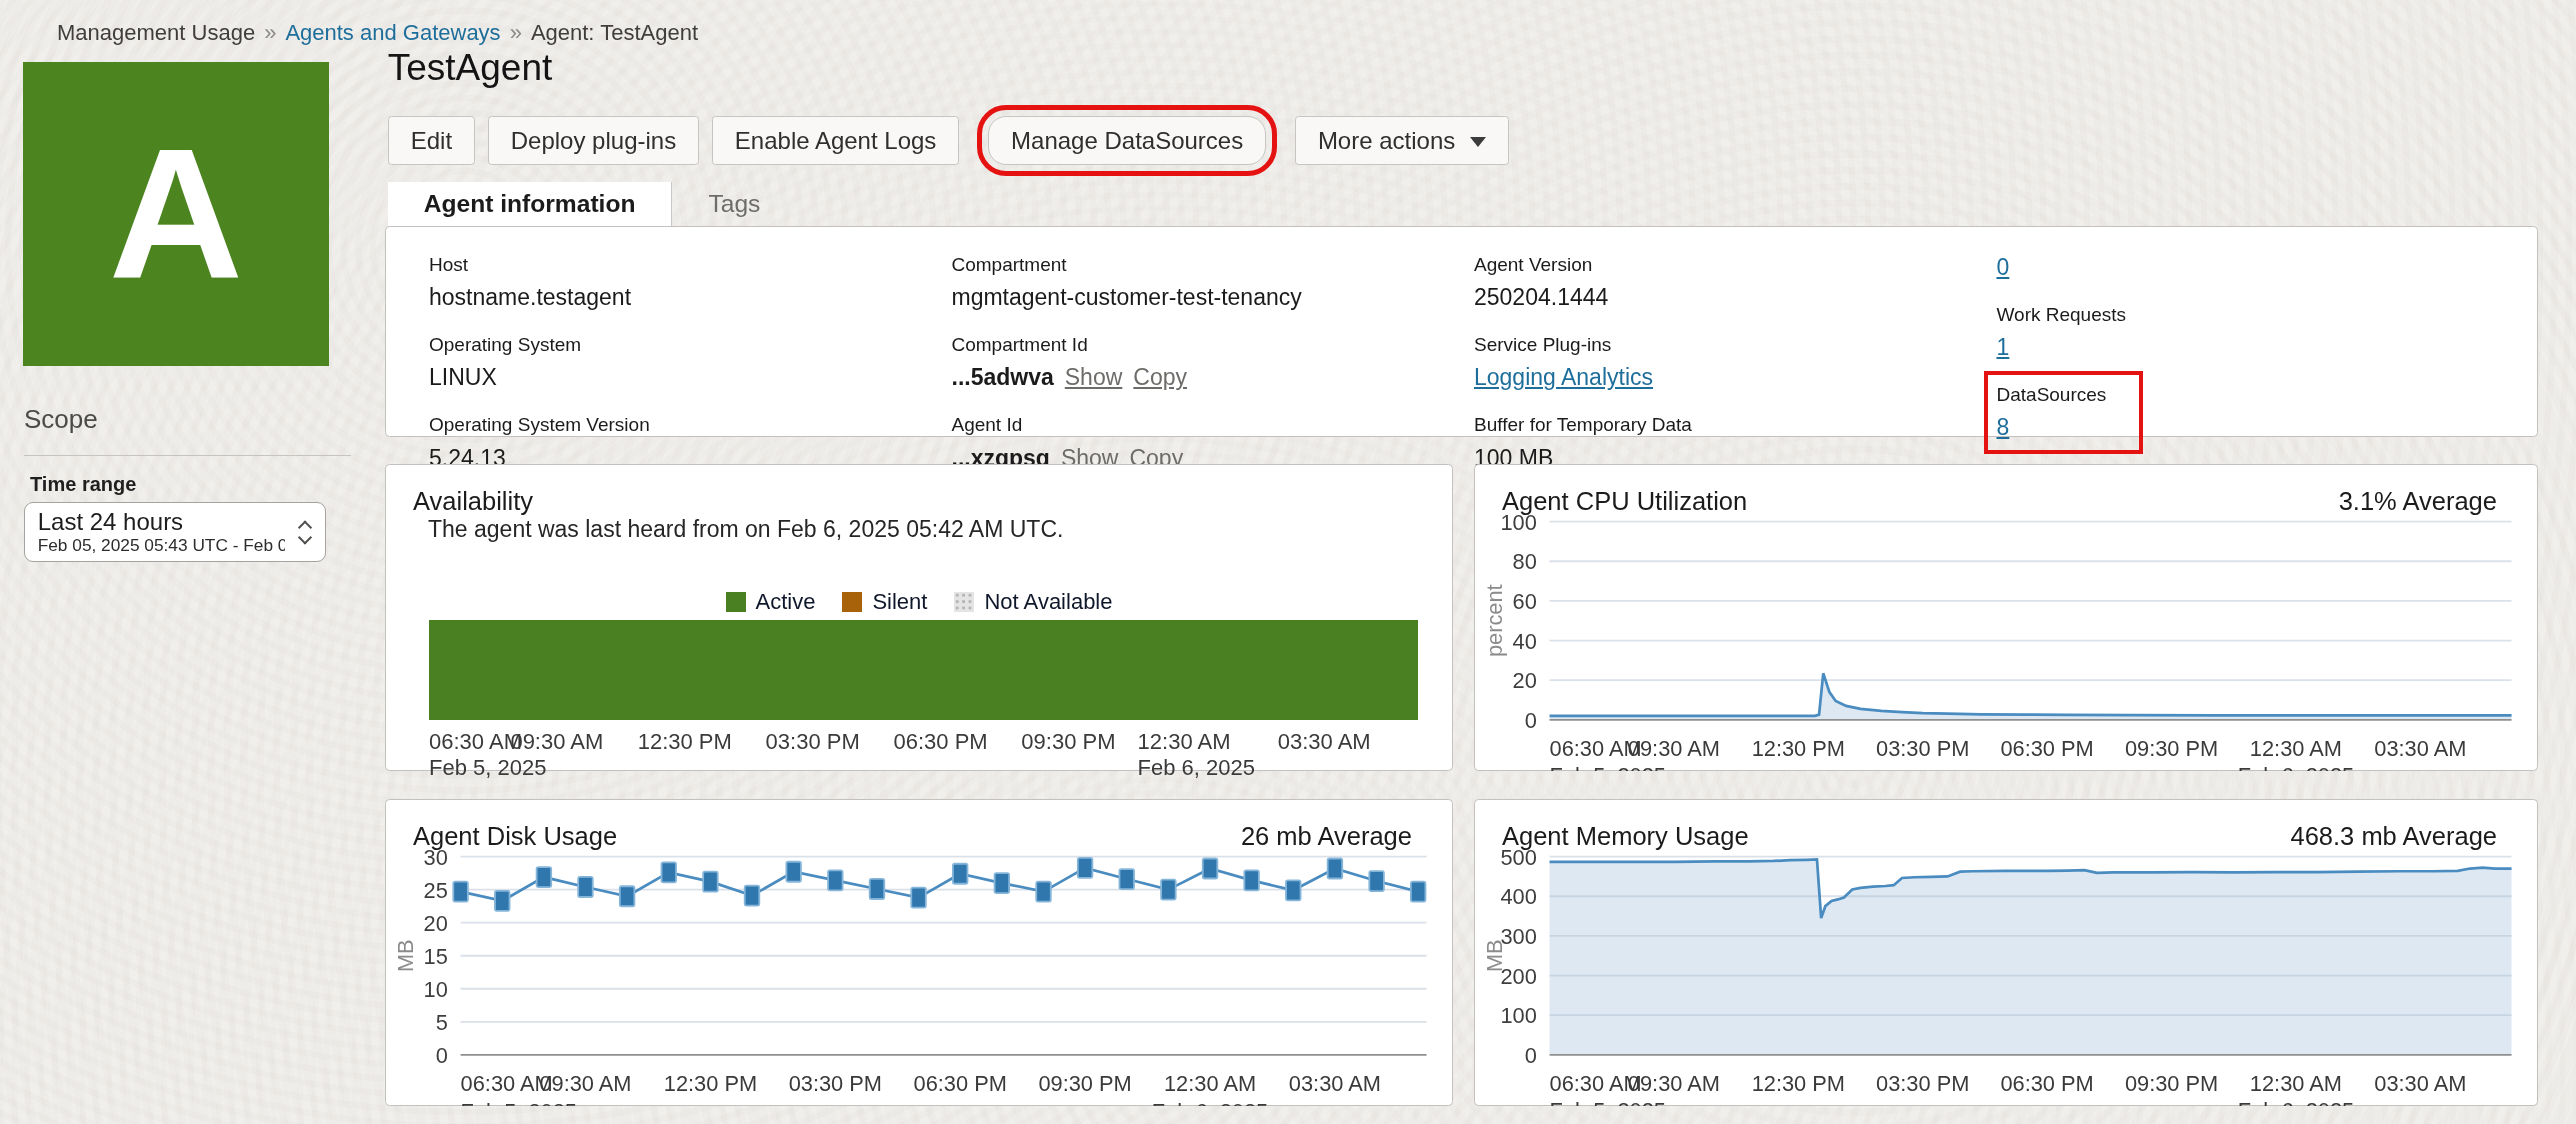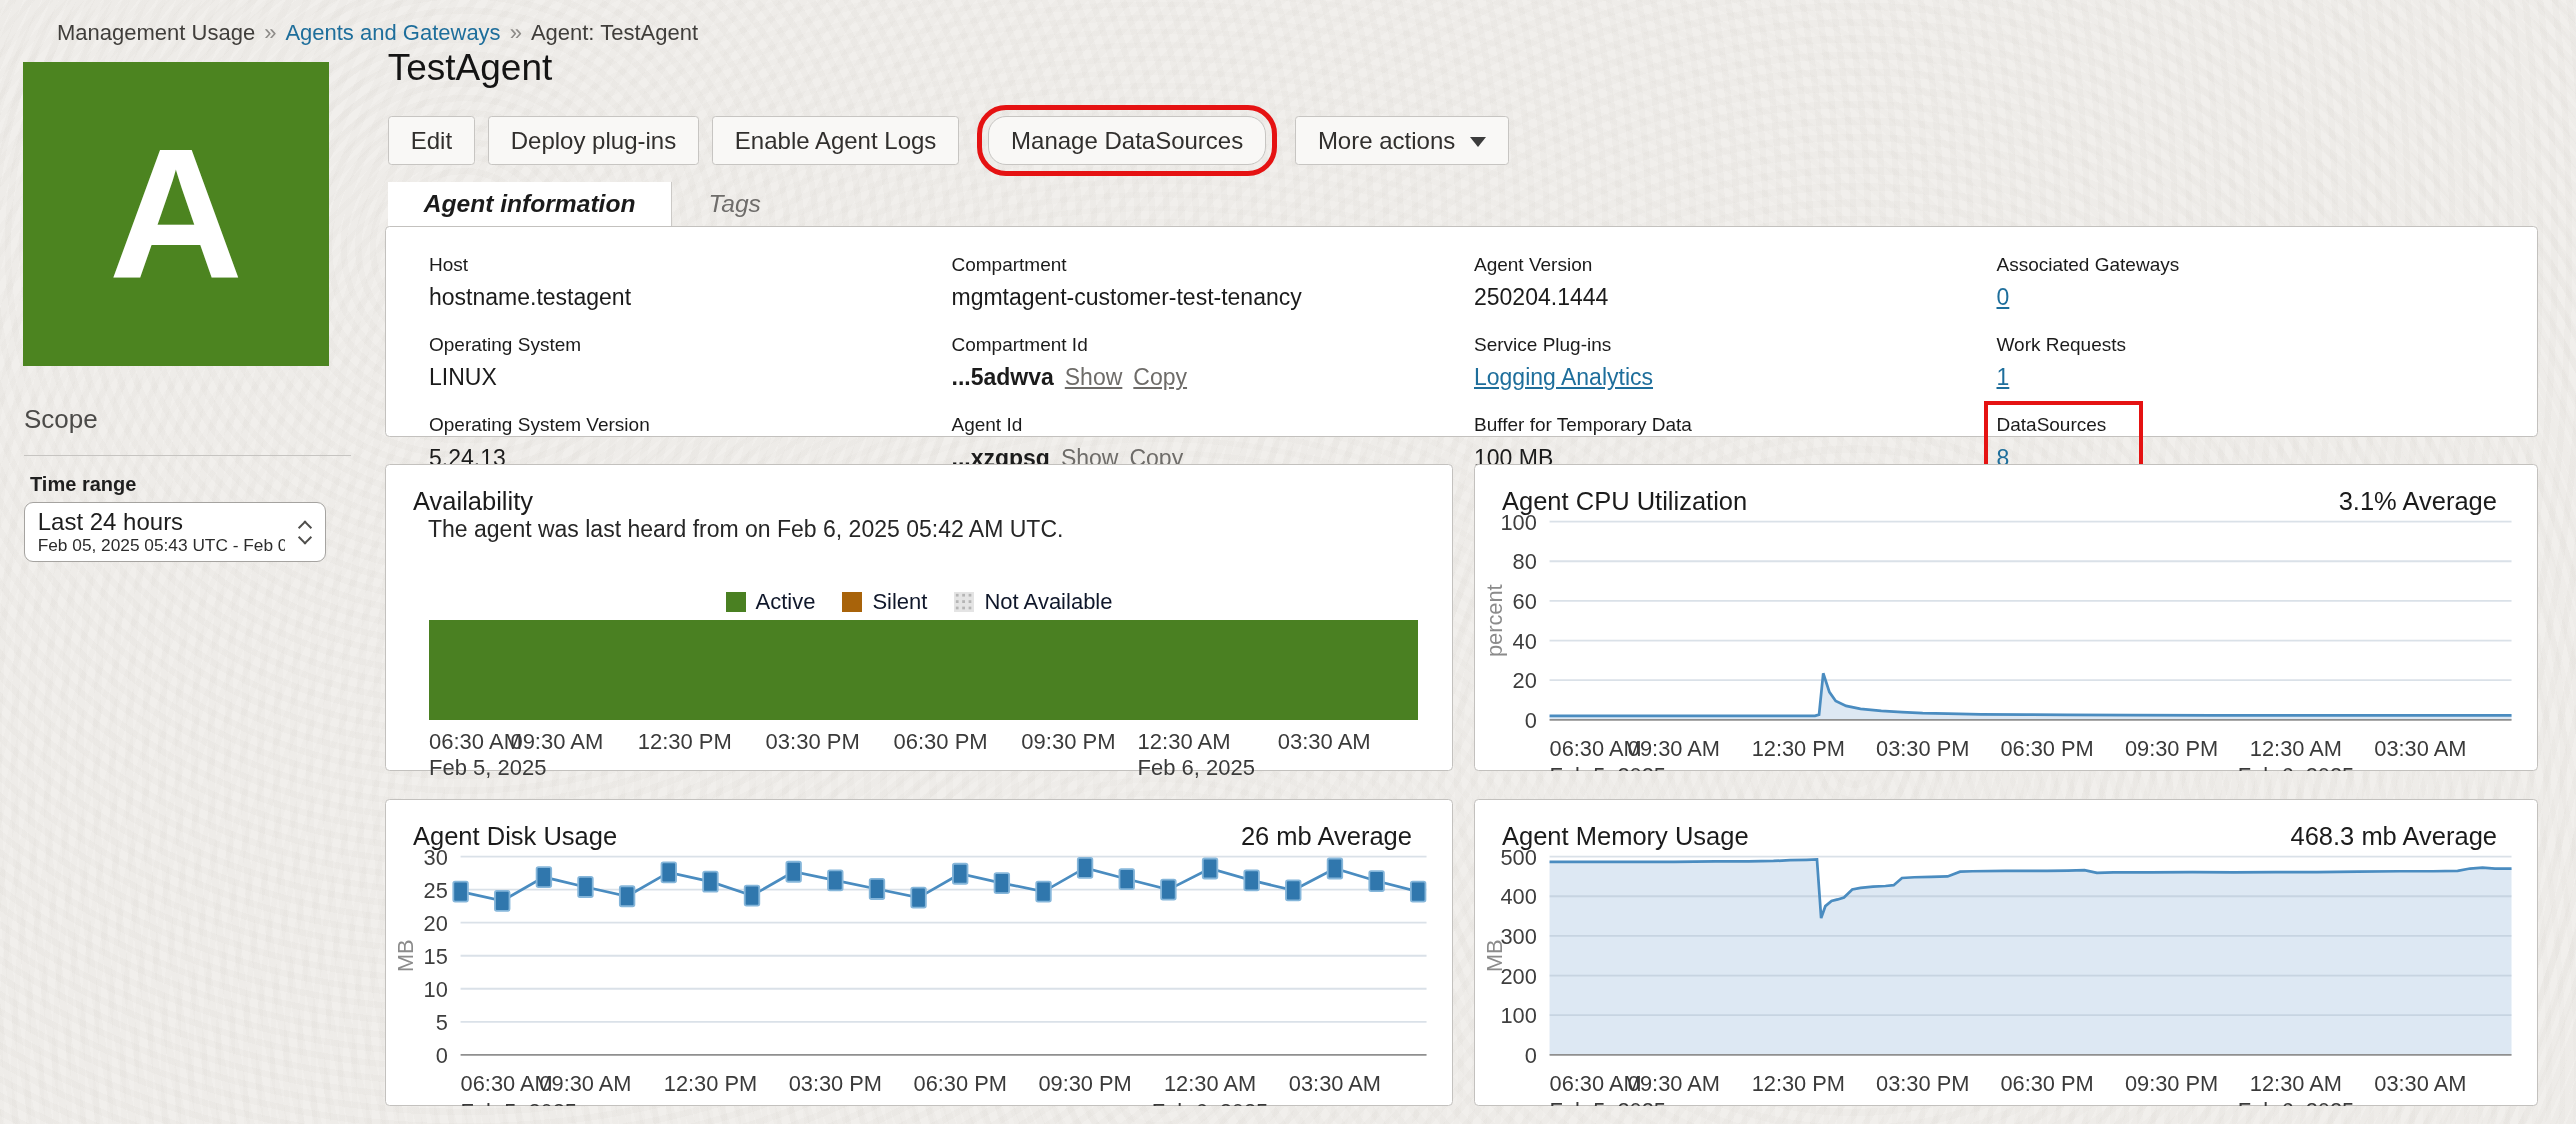--- a/index.html
+++ b/index.html
@@ -42,21 +42,21 @@
   .page-title { position:absolute; left:2.7px; top:47px; font-size:37px; font-weight:400; color:#141414; }
 
   .actions { position:absolute; left:2.7px; top:116px; display:flex; gap:12.7px; align-items:center; }
   .btn { height:49px; padding:0 22px; font-family:"Liberation Sans",sans-serif; font-size:24px; color:#312f2d;
          background:#f9f8f6; border:0.9px solid #c7c5c2; border-radius:3.6px; cursor:pointer; white-space:nowrap; }
   .btn.red-box { outline:5.5px solid #e51212; outline-offset:6.4px; margin:0 16px;border-radius:18px; }
   .btn .caret { display:inline-block; width:0; height:0; border-left:8.2px solid transparent; border-right:8.2px solid transparent;
                 border-top:10px solid #3c3c3c; margin-left:14.6px; vertical-align:middle; }
 
   .tabs { position:absolute; left:2.7px; top:182px; display:flex; height:44px; align-items:stretch; }
-  .tab { display:flex; align-items:center; padding:0 36px; font-size:24.6px; cursor:pointer;font-style:italic; }
+  .tab { display:flex; align-items:center; padding:0 36px; font-size:24.6px; cursor:pointer; }
   .tab.active { background:#fff; font-weight:700; color:#1b1b1b; border-right:0.9px solid #cbc9c6; }
   .tab.inactive { color:#6e6c6a; }
 
   .card { background:#fff; border:0.9px solid #c3c1be; border-radius:4.5px; position:absolute; }
   #info-card { left:0; top:226px; width:2153px; height:211px; padding:27px 18px 0 43px;
                display:grid; grid-template-columns:repeat(4,1fr); }
   .field { margin-bottom:23px; }
   .field .flabel { font-size:19px; color:#1b1b1b; margin-bottom:8.2px; }
   .field .fvalue { font-size:23px; color:#1b1b1b; }
   .field a.vlink { color:#1e6e9b; text-decoration:underline; }
@@ -162,21 +162,20 @@
           <div class="field">
             <div class="flabel">Service Plug-ins</div>
             <div class="fvalue"><a href="#" class="vlink">Logging Analytics</a></div>
           </div>
           <div class="field">
             <div class="flabel">Buffer for Temporary Data</div>
             <div class="fvalue">100 MB</div>
           </div>
         </div>
         <div><div class="field">
-            <div class="flabel">Associated Gateways</div>
             <div class="fvalue"><a href="#" class="vlink">0</a></div>
           </div><div class="field">
             <div class="flabel">Work Requests</div>
             <div class="fvalue"><a href="#" class="vlink">1</a></div>
           </div><div class="field hl"><div class="flabel">DataSources</div><div class="fvalue"><a href="#" class="vlink">8</a></div></div></div>
       </section>
 
     <section class="card" id="card-availability">
       <div class="chart-head">
         <span class="chart-title">Availability</span>

